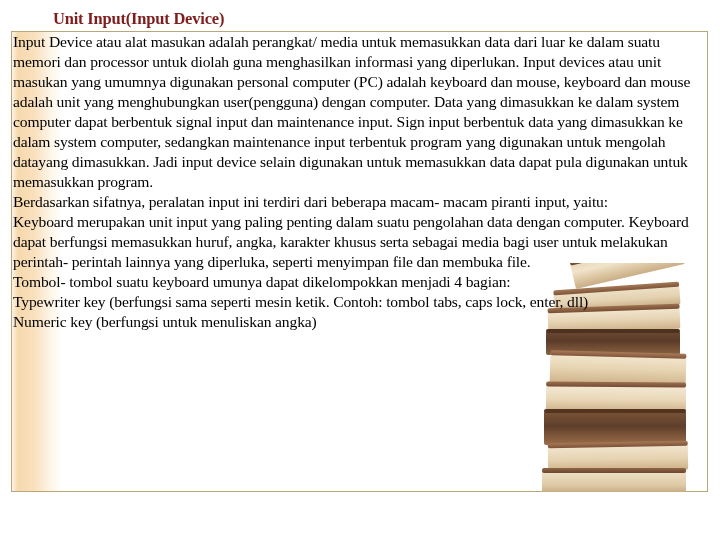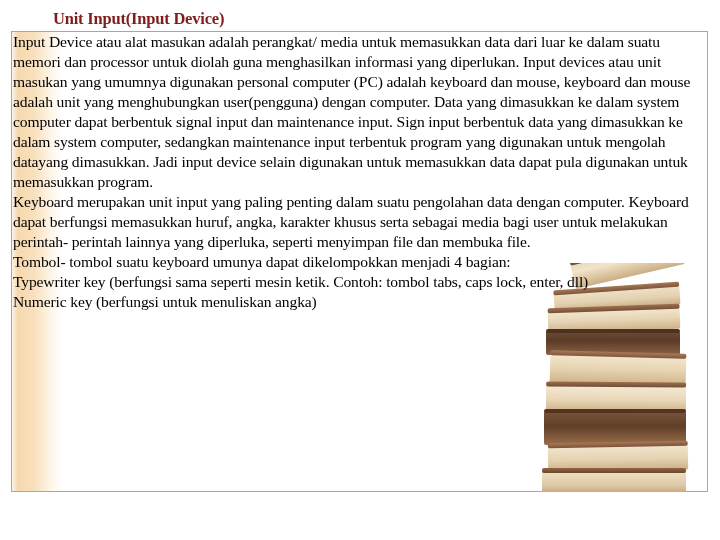--- a/index.html
+++ b/index.html
@@ -182,20 +182,21 @@
     <div class="bk" style="left:2px; top:208px; width:144px; height:24px;">
       <div class="pages" style="background:linear-gradient(to bottom,#efe2c8 0%,#ddc9a5 60%,#bf9f76 100%);"></div>
       <div class="cover" style="top:-3px; height:5px; background:linear-gradient(to bottom,#8f6545,#6b452e);"></div>
     </div>
   </div>
 
   <div id="slide-title">Unit Input(Input Device)</div>
 
   <div id="body-text">
     <p>Input Device  atau alat masukan adalah perangkat/ media untuk memasukkan data dari luar ke dalam suatu memori dan processor untuk diolah guna menghasilkan informasi yang diperlukan. Input devices atau unit masukan yang umumnya digunakan personal computer (PC) adalah keyboard dan mouse, keyboard dan mouse adalah unit yang menghubungkan user(pengguna) dengan computer. Data yang dimasukkan ke dalam system computer dapat berbentuk signal input dan maintenance input. Sign input berbentuk data yang dimasukkan ke dalam system computer, sedangkan maintenance input terbentuk program yang digunakan untuk mengolah datayang dimasukkan. Jadi input device selain digunakan untuk memasukkan data dapat pula digunakan untuk memasukkan program.</p>
+    <p>Berdasarkan sifatnya, peralatan input ini terdiri dari beberapa macam- macam piranti input, yaitu:</p>
     <p>Keyboard merupakan unit input yang paling penting dalam suatu pengolahan data dengan computer. Keyboard dapat berfungsi memasukkan huruf, angka, karakter khusus serta sebagai media bagi user untuk melakukan perintah- perintah lainnya yang diperluka, seperti menyimpan file dan membuka file.</p>
     <p>Tombol- tombol suatu keyboard umunya dapat dikelompokkan menjadi 4 bagian:</p>
     <p>Typewriter key (berfungsi sama seperti mesin ketik. Contoh: tombol tabs, caps lock, enter, dll)</p>
     <p>Numeric key (berfungsi untuk menuliskan angka)</p>
   </div>
 
 
 </div>
 
 </body></html>

